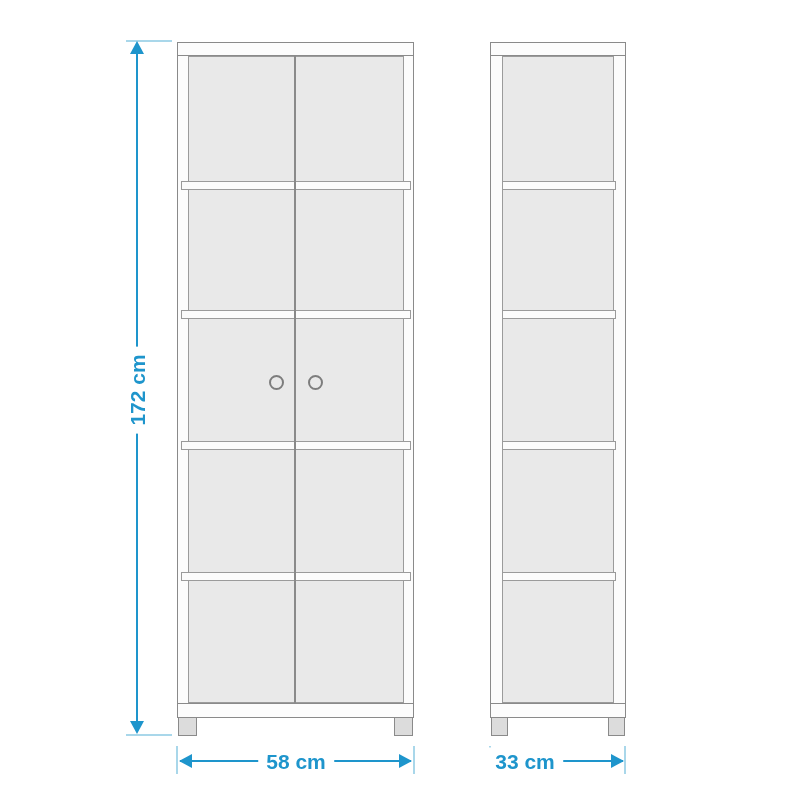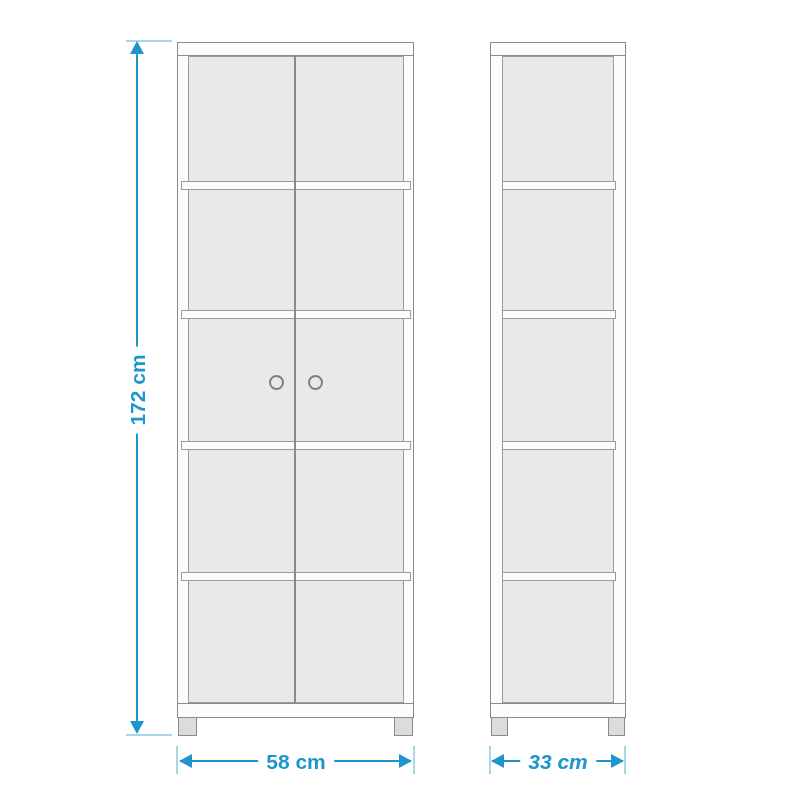--- a/index.html
+++ b/index.html
@@ -99,21 +99,21 @@
     position: absolute;
     color: var(--dim-blue, #1e95cc);
     font-size: 21px; font-weight: bold; line-height: 1;
     background: var(--background, #fff);
     padding: 3px 8px;
     white-space: nowrap;
     transform: translate(-50%, -50%);
   }
   .label-height { left: 137px; top: 390px; transform: translate(-50%, -50%) rotate(-90deg); }
   .label-width  { left: 296px; top: 761px; }
-  .label-depth  { left: 558px; top: 761px; font-style: italic; }
+  .label-depth  { left: 525px; top: 761px; }
 </style>
 </head>
 <body>
 
 <div class="canvas">
 
   <div class="body front-body">
     <div class="panel-area"></div>
     <div class="shelf-divider d1"></div>
     <div class="shelf-divider d2"></div>

